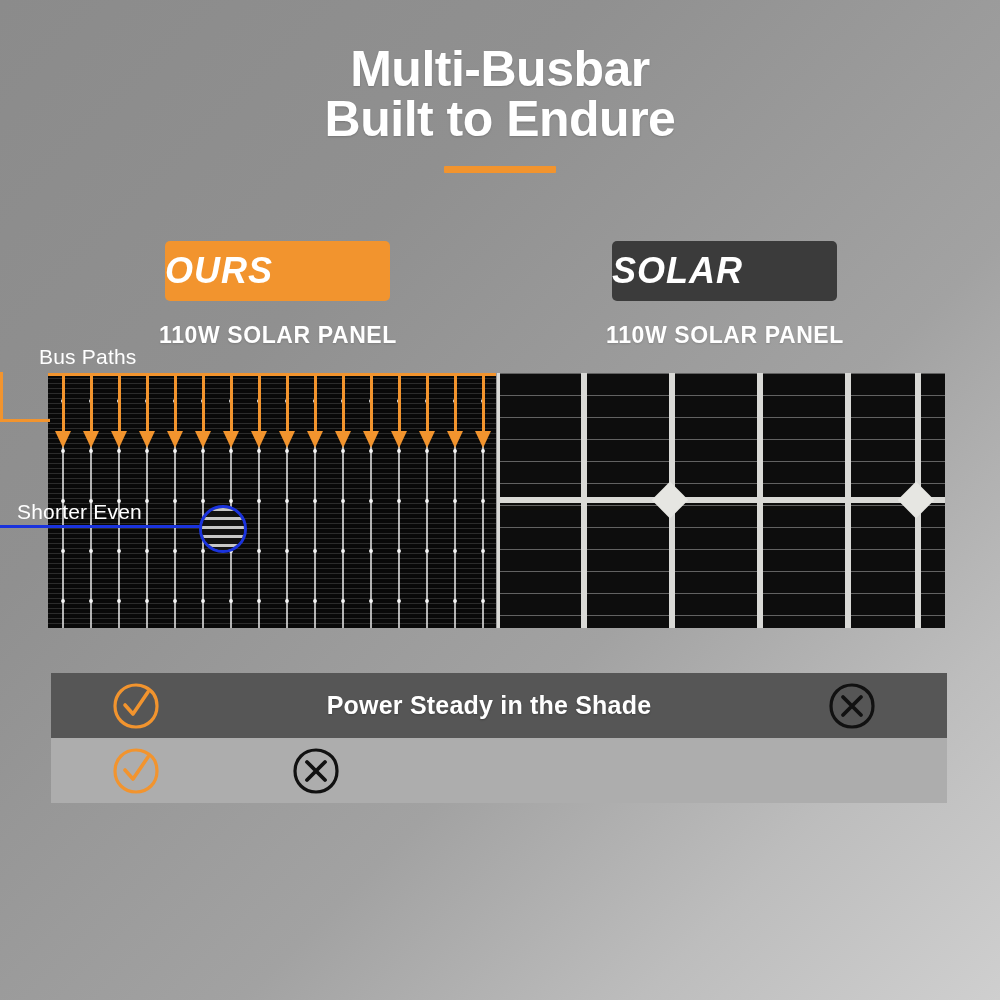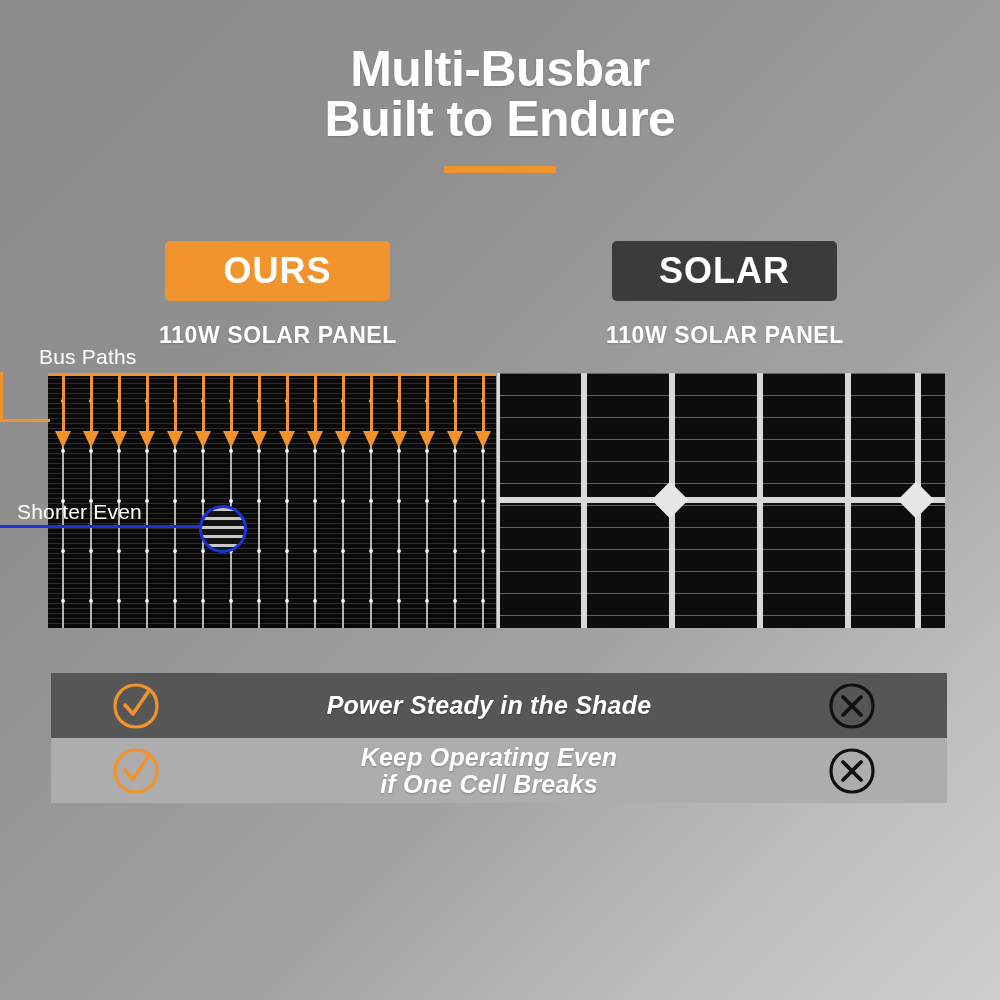--- a/index.html
+++ b/index.html
@@ -39,25 +39,26 @@
     border-radius: 1px;
   }
 
   
   .badge {
     position: absolute;
     height: 60px;
     border-radius: 5px;
     display: flex;
     align-items: center;
-    justify-content: center;
+    justify-content: flex-start;
     color: #ffffff;
     font-weight: 800;
     font-size: 36px;
     letter-spacing: 1px;
+    font-style: italic;
   }
   #badge-ours {
     left: 165px; top: 241px; width: 225px;
     background: #f2942e;
   }
   #badge-other {
     left: 612px; top: 241px; width: 225px;
     background: #3b3b3b;
   }
   .panel-caption {
@@ -228,21 +229,20 @@
   #compare-table {
     position: absolute;
     left: 51px; top: 673px;
     width: 896px;
   }
   .cmp-row {
     display: flex;
     align-items: center;
     height: 65px;
     box-sizing: border-box;
-    font-style: italic;
   }
   .cmp-row.dark  { background: #565656; }
   .cmp-row.light { background: #adadad; }
   .cell-icon {
     width: 170px;
     display: flex;
     align-items: center;
     justify-content: center;
     flex: none;
   }
@@ -459,22 +459,20 @@
   </svg>
         </div>
       </div>
       <div class="cmp-row light">
         <div class="cell-icon">
           <svg class="icon-svg" width="48" height="52" viewBox="0 0 48 52">
     <path d="M33 7 C42 11 45 19 45 26 C45 38 36 47 24 47 C12 47 3 38 3 26 C3 14 12 5 24 5 C27 5 30 5.5 33 7" fill="none" stroke="#f2942e" stroke-width="3.2" stroke-linecap="round"></path>
     <path d="M13 25 L21 34 L36 12" fill="none" stroke="#f2942e" stroke-width="3.6" stroke-linecap="round" stroke-linejoin="round"></path>
   </svg>
         </div>
-        <div class="cell-text">Keep Operating Even
-if One Cell Breaks</div>
         <div class="cell-icon right">
           <svg class="icon-svg" width="48" height="52" viewBox="0 0 48 52">
     <path d="M33 7 C42 11 45 19 45 26 C45 38 36 47 24 47 C12 47 3 38 3 26 C3 14 12 5 24 5 C27 5 30 5.5 33 7" fill="none" stroke="#111111" stroke-width="3.2" stroke-linecap="round"></path>
     <path d="M15 17 L33 35 M33 17 L15 35" fill="none" stroke="#111111" stroke-width="3.8" stroke-linecap="round"></path>
   </svg>
         </div>
       </div>
     </div>
 
 </div>

